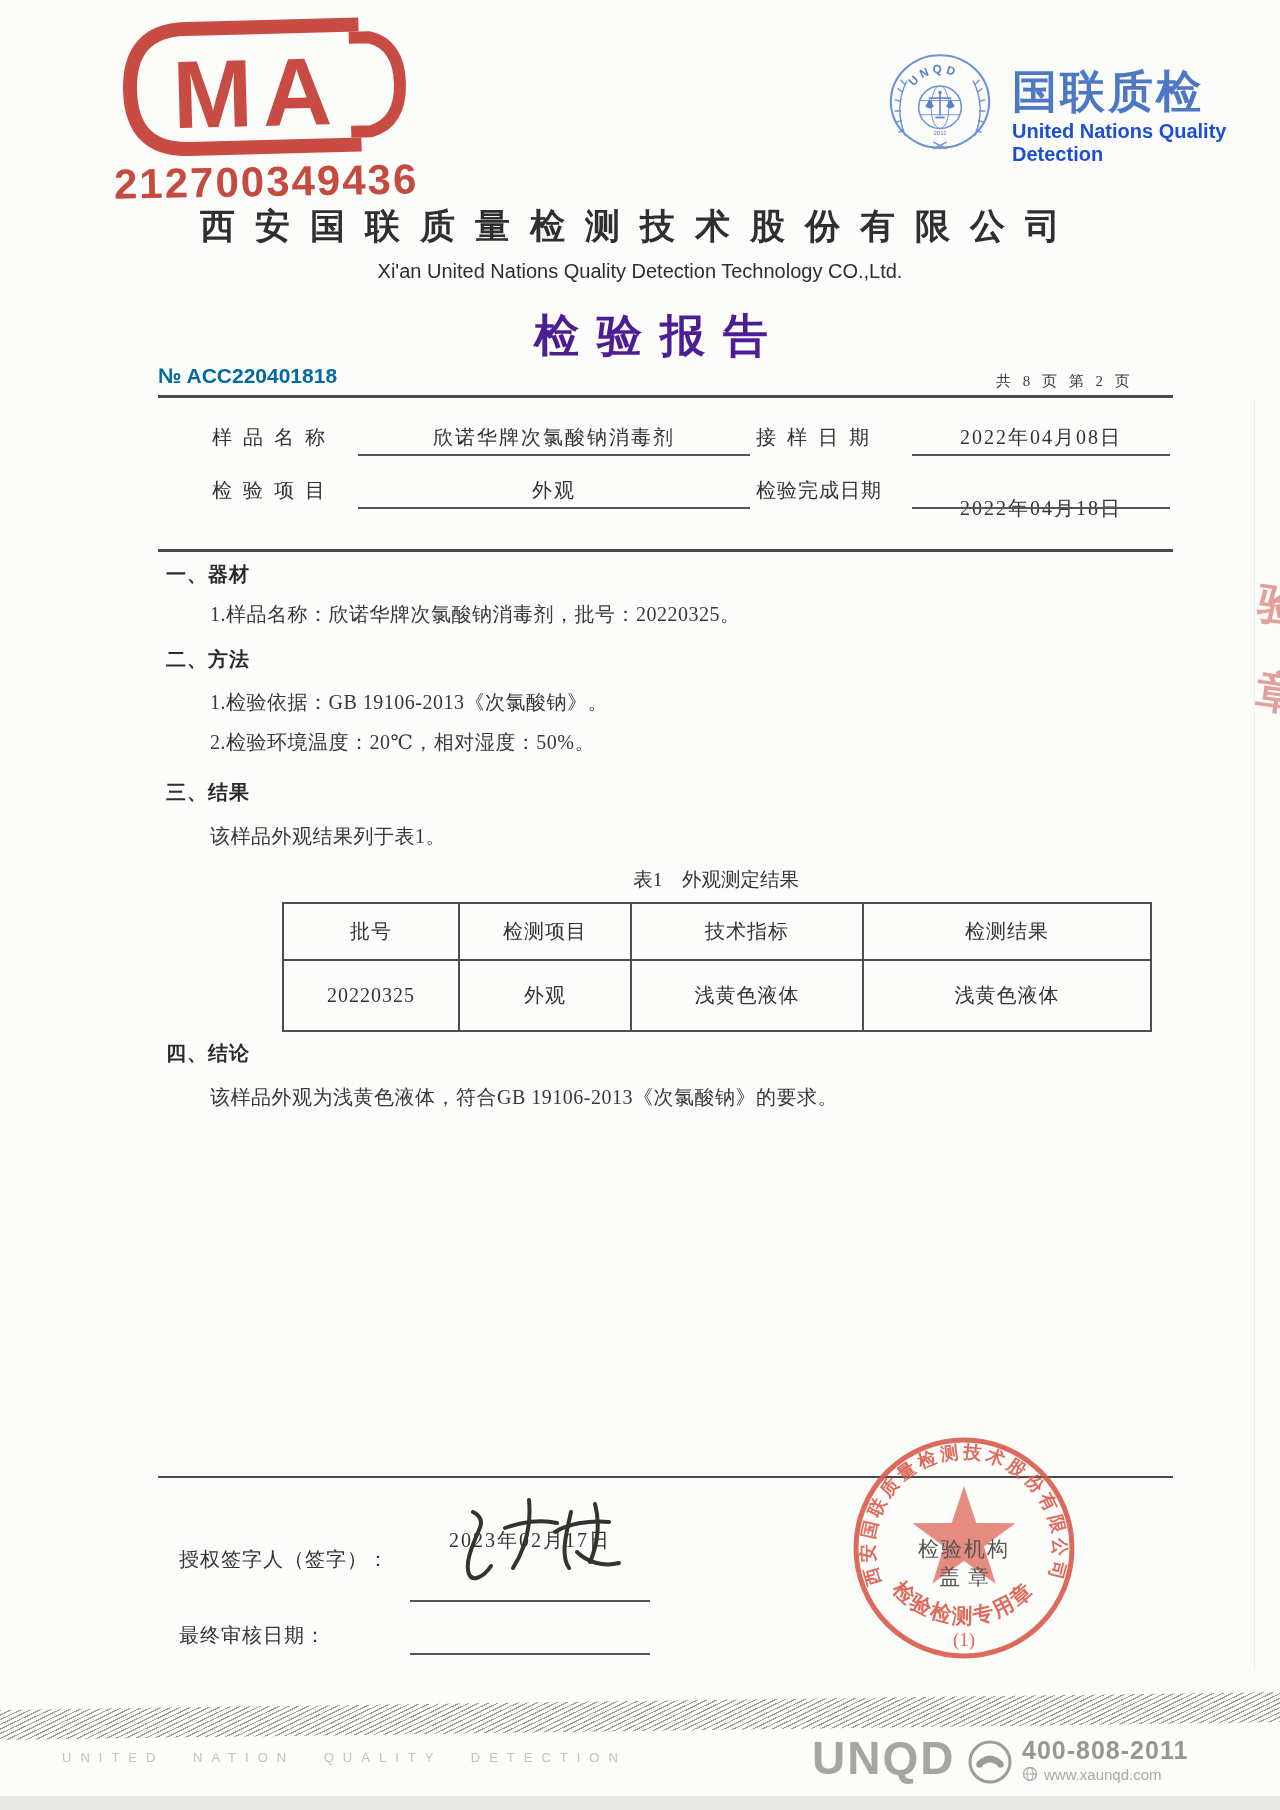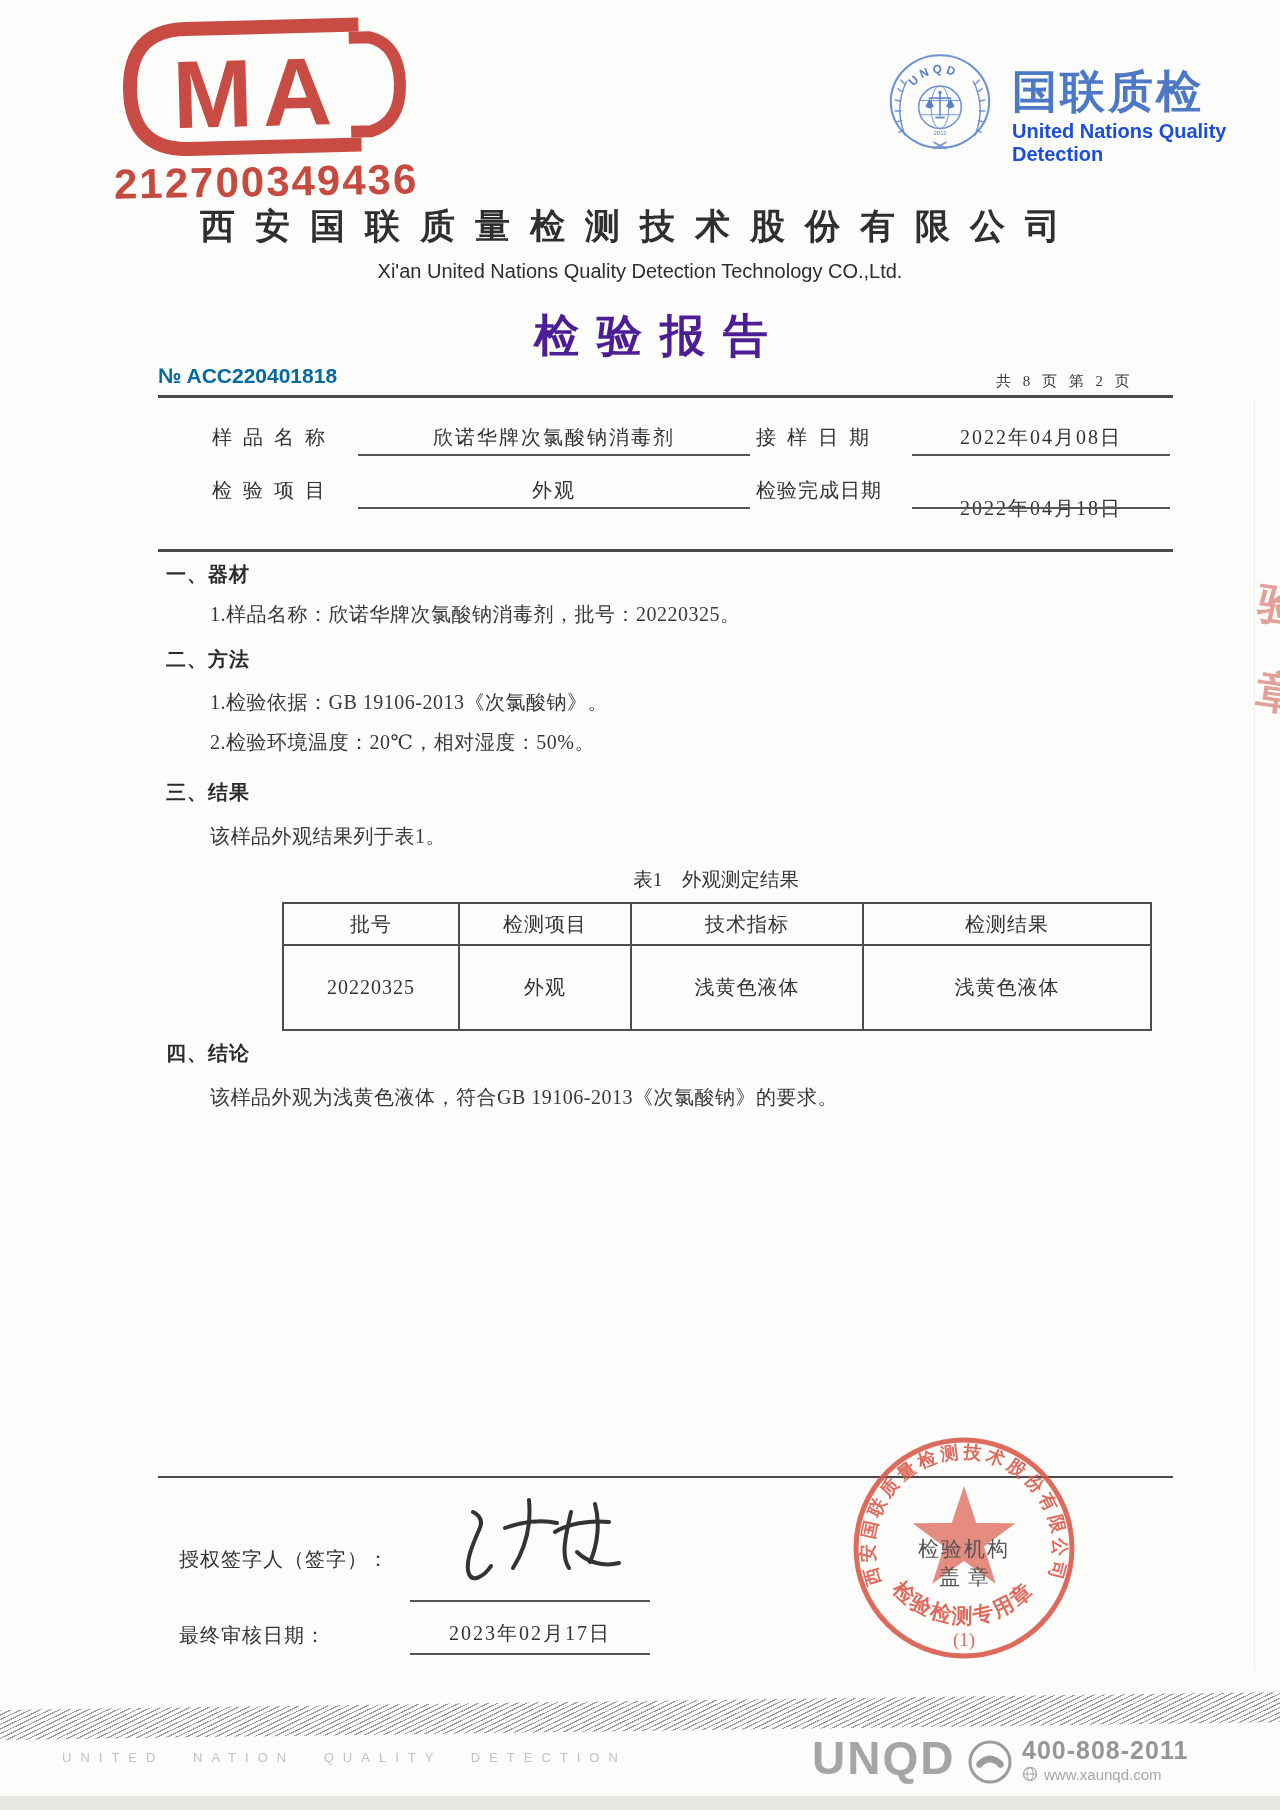--- a/index.html
+++ b/index.html
@@ -133,27 +133,27 @@
   <div class="abs caption center" style="left:206px;top:866px;width:1020px;">表1　外观测定结果</div>
 
   <table class="t1 abs" style="left:282px;top:902px;width:868px;">
     <colgroup>
         <col style="width:176px">
         <col style="width:172px">
         <col style="width:232px">
         <col style="width:288px">
       </colgroup>
     <tbody>
-        <tr style="height:42px;">
+        <tr style="height:57px;">
       <td>批号</td>
       <td>检测项目</td>
       <td>技术指标</td>
       <td>检测结果</td>
     </tr>
-    <tr style="height:85px;">
+    <tr style="height:71px;">
       <td>20220325</td>
       <td>外观</td>
       <td>浅黄色液体</td>
       <td>浅黄色液体</td>
     </tr>
   </tbody>
     </table>
 
   <div class="abs heading" style="left:166px;top:1040px;">四、结论</div>
   <div class="abs bodyline" style="left:210px;top:1084px;">该样品外观为浅黄色液体，符合GB 19106-2013《次氯酸钠》的要求。</div>
@@ -167,21 +167,21 @@
       <path d="M84,14 c2,22 -2,46 -16,68"></path>
       <path d="M60,42 c16,-6 36,-9 52,-5"></path>
       <path d="M126,26 c-6,26 -10,44 -2,56"></path>
       <path d="M110,46 c12,-8 34,-12 54,-10"></path>
       <path d="M150,18 c5,18 3,40 -5,58"></path>
       <path d="M132,66 c10,10 26,15 42,11"></path>
     </g>
   </svg>
   <div class="uline" style="left:410px;top:1600px;width:240px;"></div>
   <div class="abs flabel" style="left:179px;top:1622px;letter-spacing:1px;">最终审核日期：</div>
-  <div class="abs fvalue center" style="left:410px;top:1620px;width:240px;text-align:center;">2023年02月17日</div>
+  <div class="abs fvalue center" style="left:410px;top:1527px;width:240px;text-align:center;">2023年02月17日</div>
   <div class="uline" style="left:410px;top:1653px;width:240px;"></div>
 
   <svg class="abs" style="left:844px;top:1428px;" width="240" height="240" viewBox="-120 -120 240 240" opacity="0.88">
     <circle cx="0" cy="0" r="108" fill="none" stroke="#d95848" stroke-width="5"></circle>
     <defs>
       <path id="sealArcTop" d="M -83,35 A 90 90 0 1 1 83,35"></path>
       <path id="sealArcBottom" d="M -72,42 A 95 95 0 0 0 72,42"></path>
     </defs>
     <text font-size="18" font-weight="700" fill="#d95848" letter-spacing="4">
       <textPath href="#sealArcTop">西安国联质量检测技术股份有限公司</textPath>

